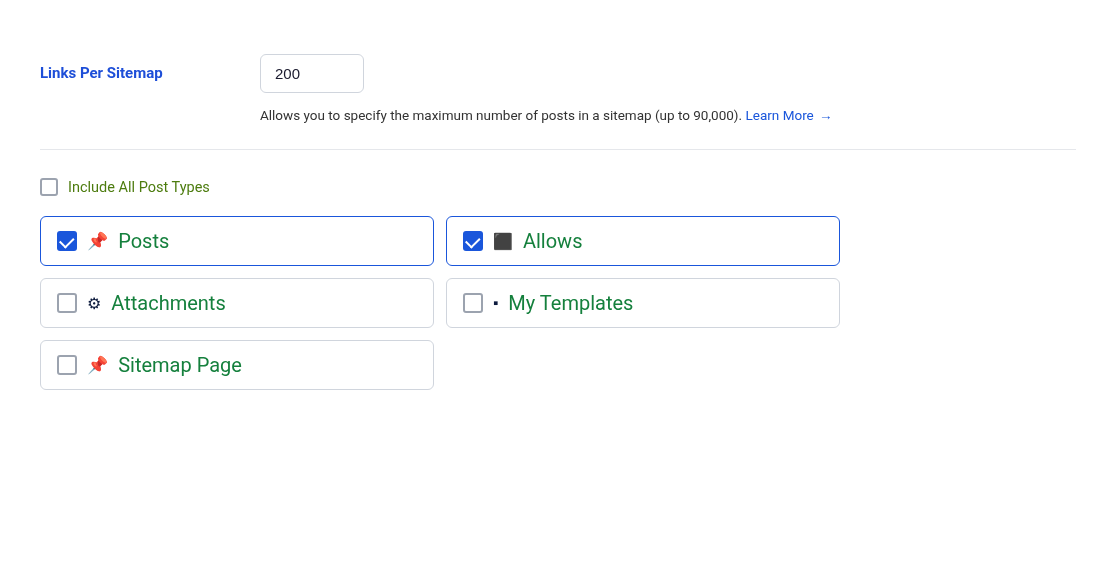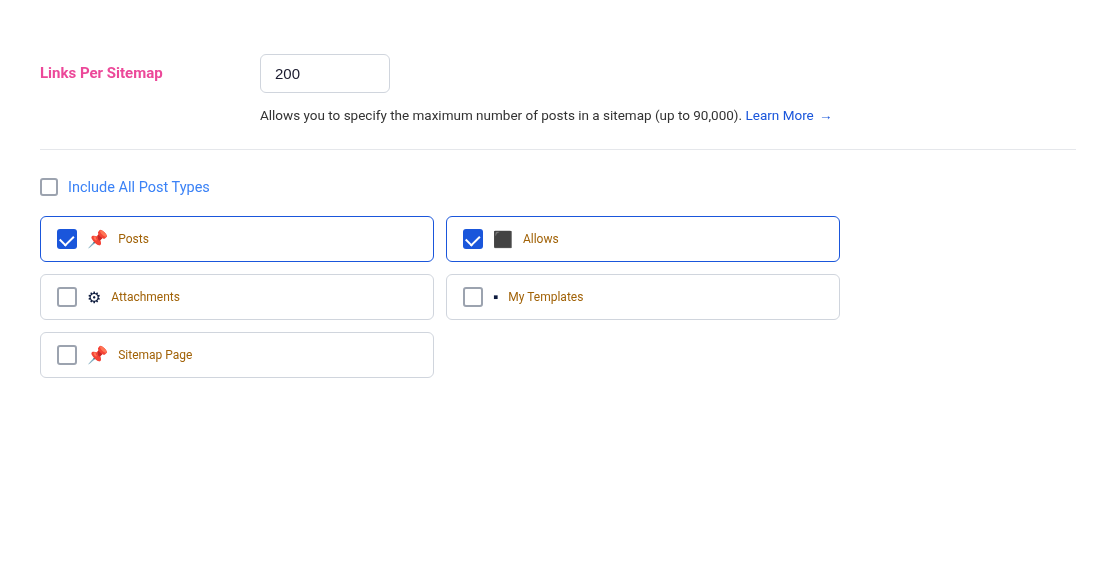--- a/index.html
+++ b/index.html
@@ -21,30 +21,30 @@
       display: flex;
       align-items: flex-start;
       padding: 24px 0;
     }
 
     .section-label {
       width: 220px;
       flex-shrink: 0;
       font-weight: 700;
       font-size: 15px;
-      color: #ec4899;
+      color: #1d4ed8;
       padding-top: 10px;
     }
 
     .section-content {
       flex: 1;
     }
 
     .number-input {
-      width: 130px;
+      width: 104px;
       padding: 10px 14px;
       border: 1px solid #d0d5dd;
       border-radius: 6px;
       font-size: 15px;
       color: #1a1a2e;
       margin-bottom: 12px;
     }
 
     .help-text {
       font-size: 13.5px;
@@ -85,21 +85,21 @@
       width: 18px;
       height: 18px;
       border: 2px solid #9ca3af;
       border-radius: 3px;
       flex-shrink: 0;
       background: #fff;
     }
 
     .include-all-label {
       font-size: 14.5px;
-      color: #3b82f6;
+      color: #4d7c0f;
     }
 
     
     .post-types-grid {
       display: grid;
       grid-template-columns: 1fr 1fr;
       gap: 12px;
       max-width: 800px;
     }
 
@@ -146,22 +146,22 @@
       background: #fff;
     }
 
     .pt-icon {
       font-size: 17px;
       color: #0d1b3e;
       flex-shrink: 0;
     }
 
     .pt-label {
-      font-size: 12px;
-      color: #a16207;
+      font-size: 20px;
+      color: #15803d;
       font-weight: 400;
     }
 
     
     .pt-item-full {
       grid-column: 1;
     }
 
     .post-types-footer {
       margin-top: 18px;

